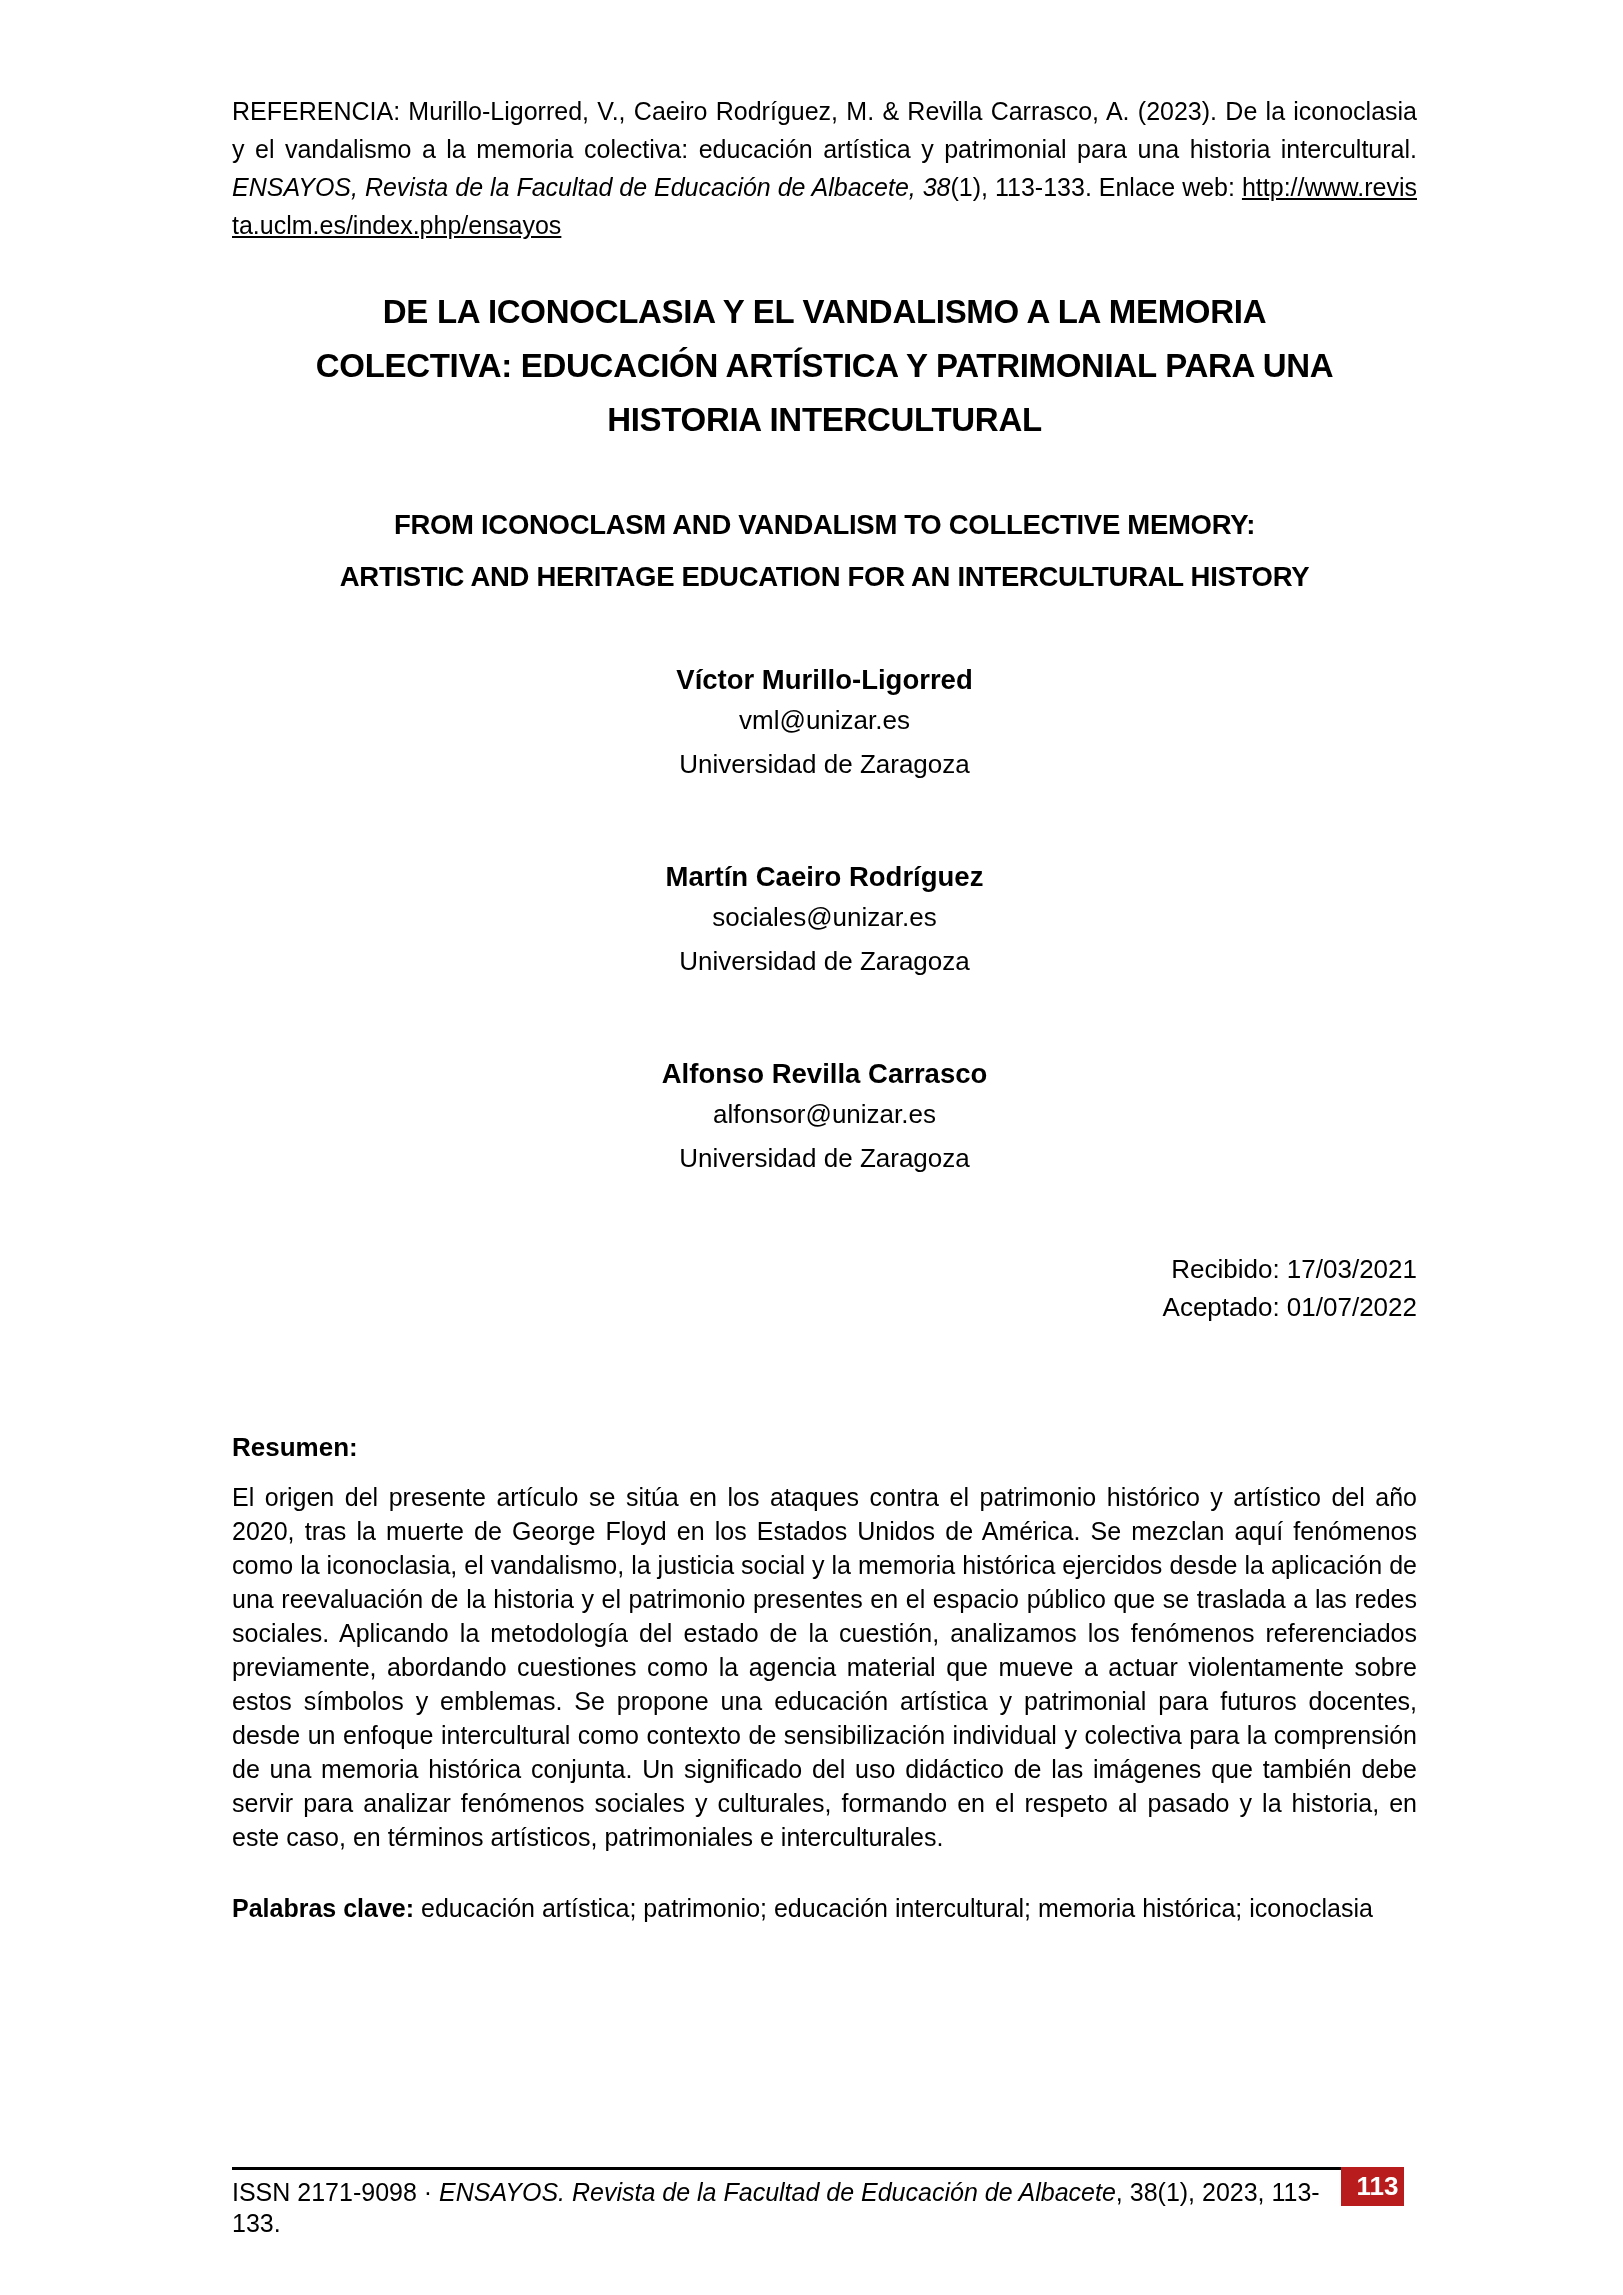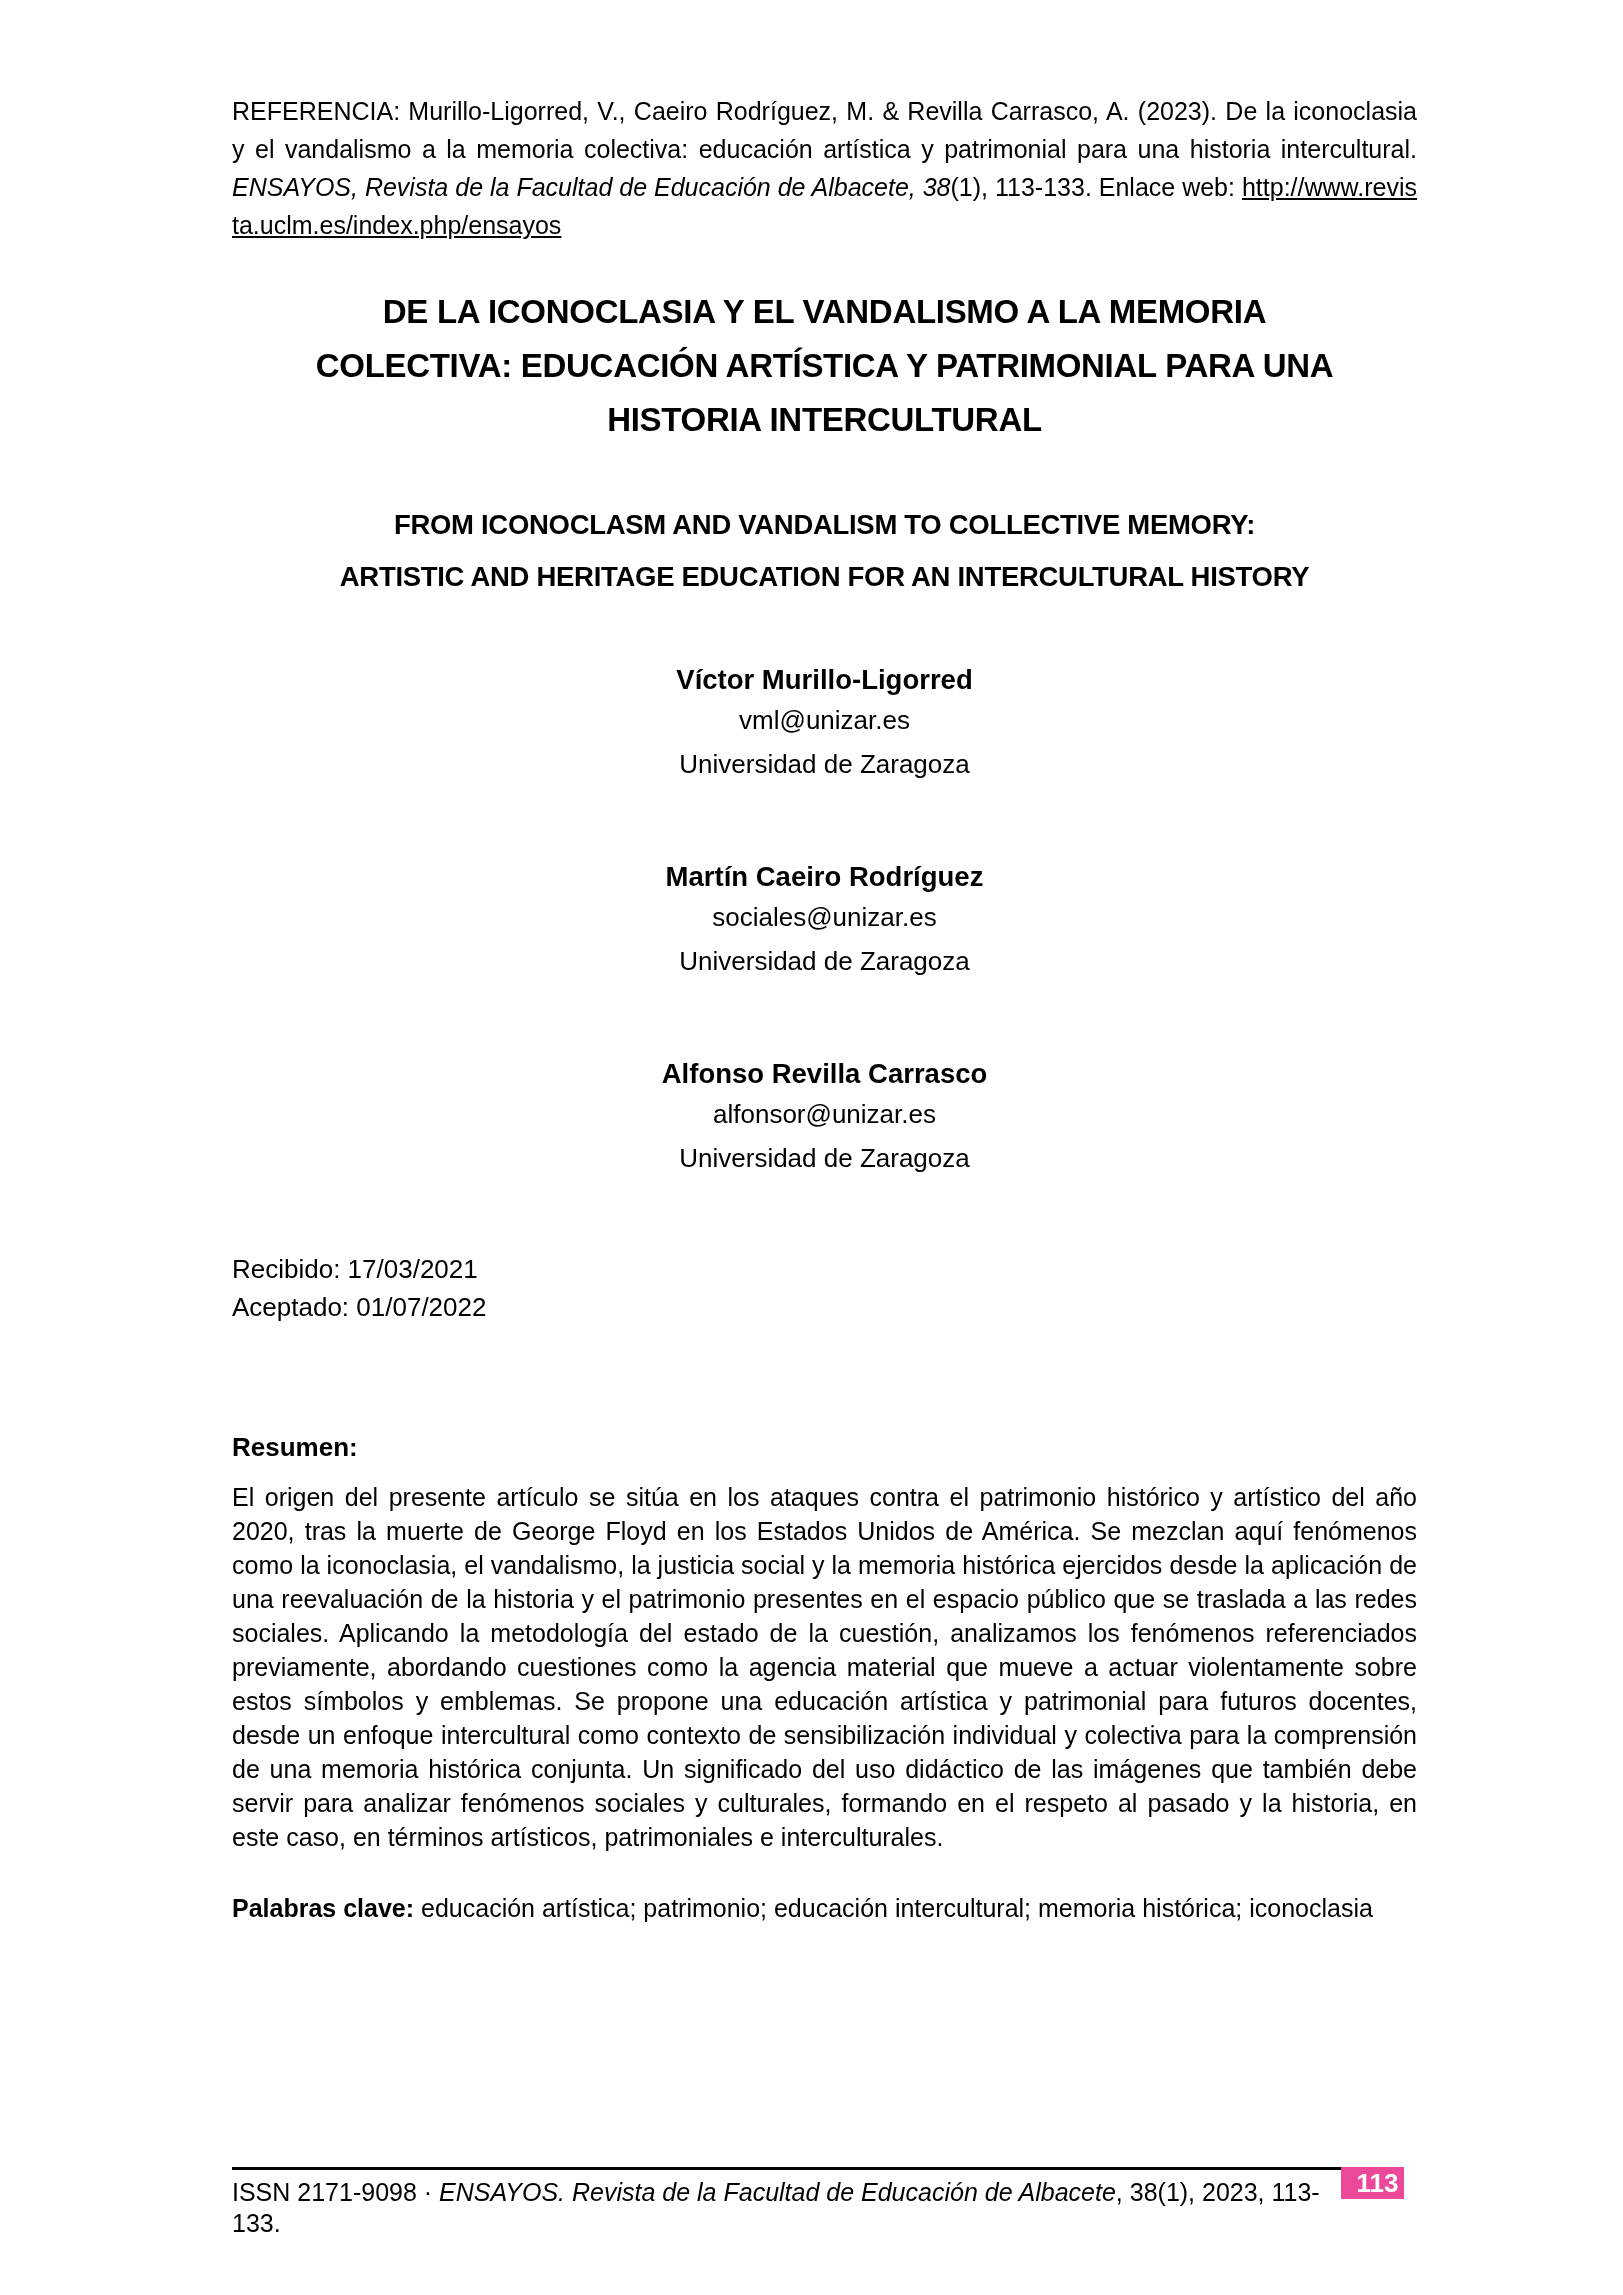--- a/index.html
+++ b/index.html
@@ -52,21 +52,21 @@
     white-space: pre-line;
     letter-spacing: -0.3px;
   }
   .authors { margin-top: 56px; text-align: center; }
   .author-block { margin-bottom: 69px; }
   .author-name { font-size: 27.5px; font-weight: bold; line-height: 41px; }
   .author-email { font-size: 26px; line-height: 41px; }
   .author-affiliation { font-size: 26px; line-height: 46px; }
   .dates {
     margin-top: 6.5px;
-    text-align: left;
+    text-align: right;
     font-size: 26px;
     line-height: 38px;
   }
   .abstract-label {
     margin-top: 104px;
     font-size: 26px;
     font-weight: bold;
     line-height: 34px;
   }
   .abstract-text {
@@ -92,22 +92,22 @@
   }
   .footer-text {
     flex: 1;
     border-top: 3.3px solid #000000;
     padding-top: 6.5px;
     font-size: 25px;
     line-height: 31px;
   }
   .page-badge {
     width: 63px;
-    height: 32px;
-    background: #ec4899;
+    height: 39px;
+    background: #b91c1c;
     color: #ffffff;
     font-size: 26px;
     font-weight: bold;
     display: flex;
     align-items: center;
     justify-content: center;
     flex: none;
     padding-left: 10px;
   }
 </style>

